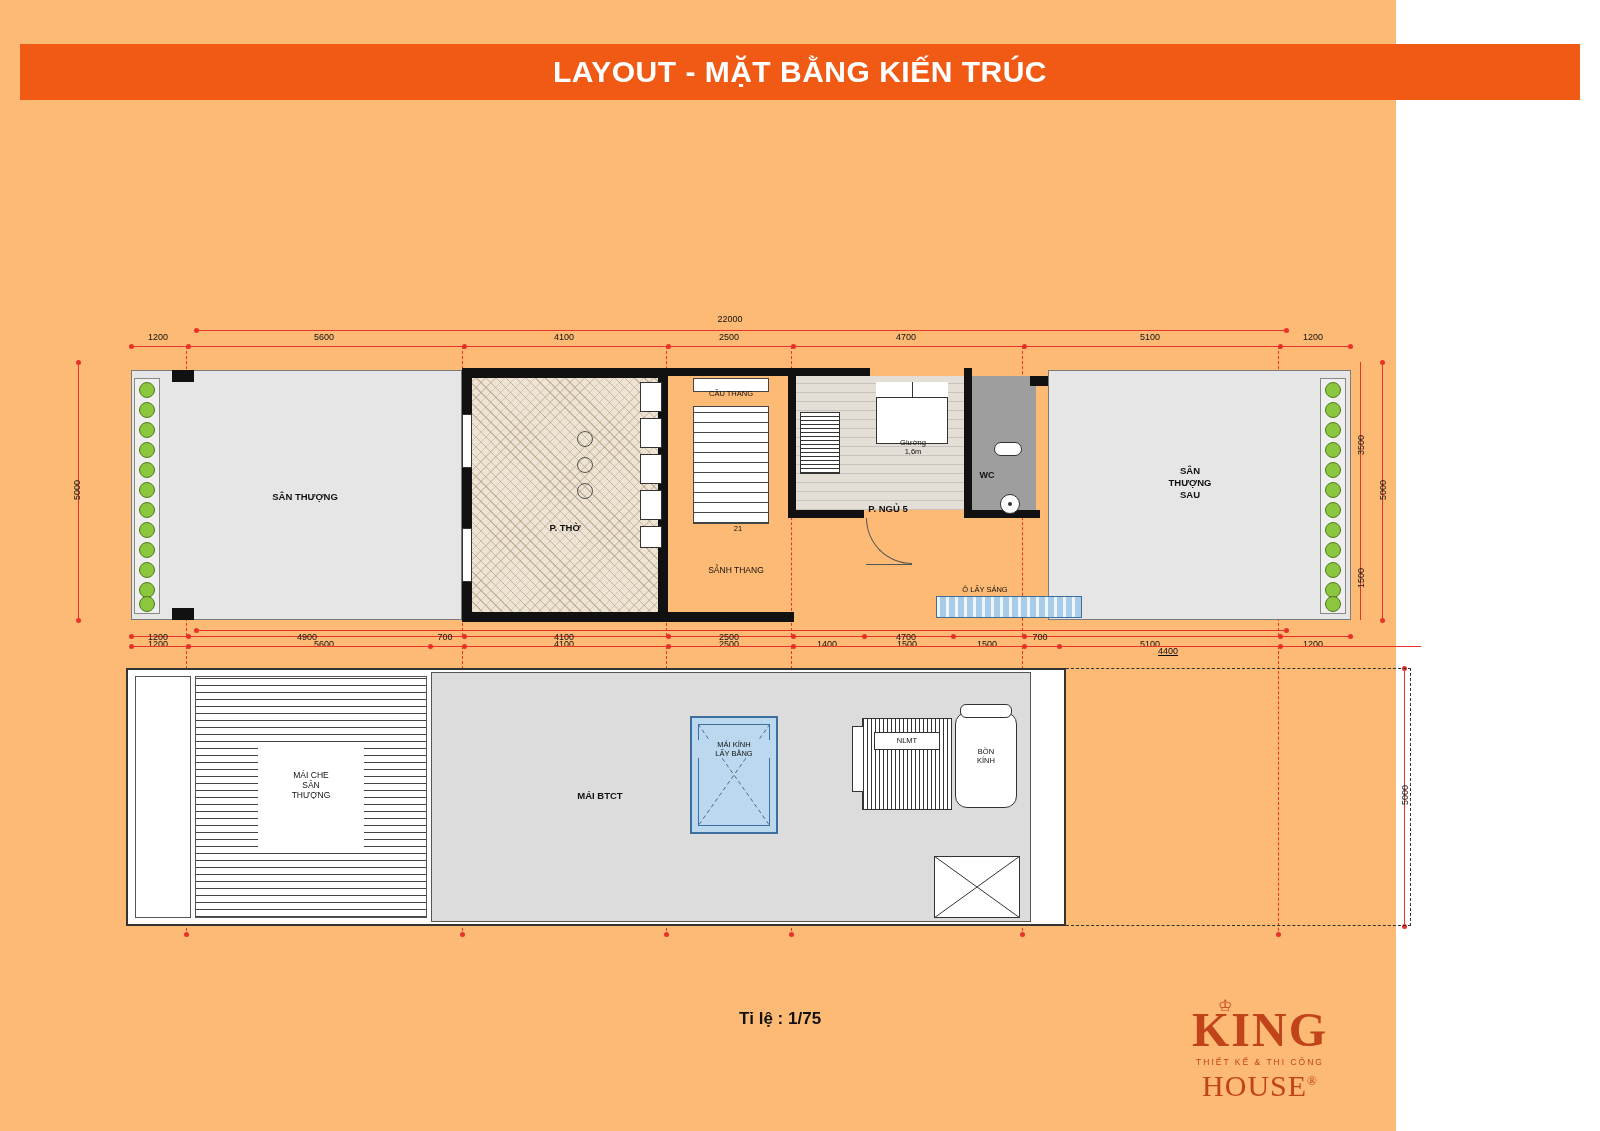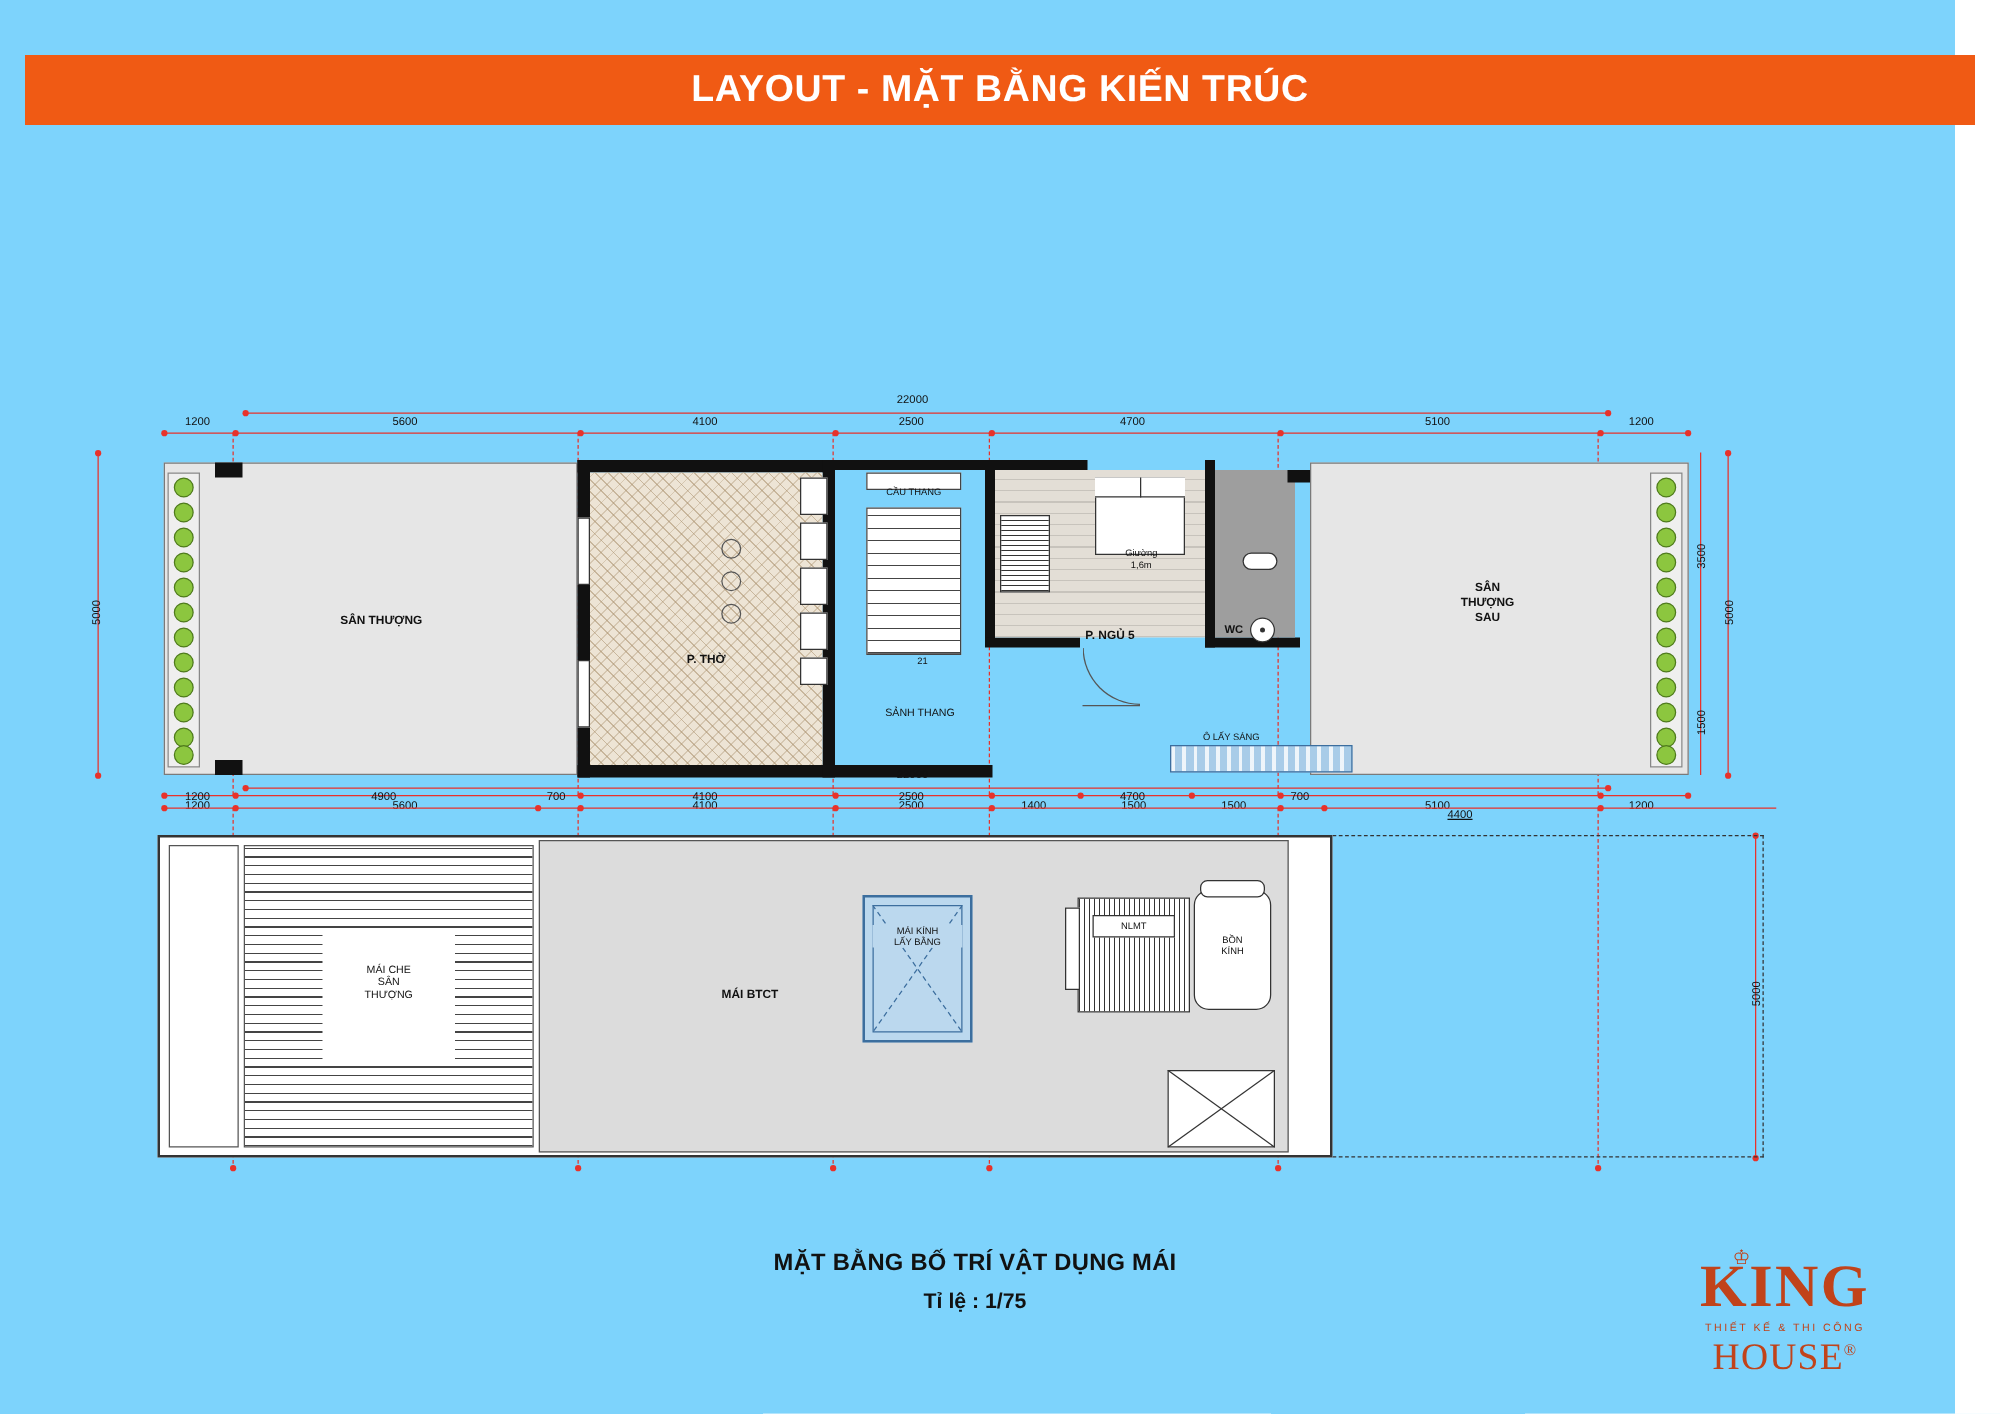--- a/index.html
+++ b/index.html
@@ -5,22 +5,22 @@
   * { box-sizing: border-box; }
   html, body {
     margin: 0; padding: 0;
     width: 1600px; height: 1131px;
     background: #ffffff;
     font-family: "Liberation Sans", sans-serif;
     overflow: hidden;
   }
   #page {
     position: relative;
-    width: 1564px; height: 1131px;
-    background: #7dd3fc;
+    width: 1396px; height: 1131px;
+    background: #fdba74;
   }
   
   .banner {
     position: absolute;
     left: 20px; top: 44px;
     width: 1560px; height: 56px;
     background: #F05A14;
     display: flex; align-items: center; justify-content: center;
   }
   .banner-title {
@@ -242,21 +242,21 @@
 1,6m</div>
 
     <div class="hatch-vlines" style="position:absolute; left:800px; top:262px; width:40px; height:62px; border:1px solid #333; background-image:repeating-linear-gradient(0deg,#333 0 1px,transparent 1px 4px);"></div>
 
     <div style="position:absolute; left:866px; top:368px; width:46px; height:46px; border-left:1px solid #555; border-bottom:1px solid #555; border-radius:0 0 0 46px;"></div>
     <div style="position:absolute; left:866px; top:414px; width:46px; height:1px; background:#555;"></div>
 
     <div class="wall" style="left:964px; top:218px; width:8px; height:150px;"></div>
     <div class="wall" style="left:964px; top:360px; width:76px; height:8px;"></div>
     <div class="hatch-dark" style="position:absolute; left:972px; top:226px; width:64px; height:134px;"></div>
-    <div class="roomlabel" style="left:962px; top:320px; width:50px; font-size:9px;margin-top:28px;">WC</div>
+    <div class="roomlabel" style="left:962px; top:320px; width:50px; font-size:9px;">WC</div>
     <div style="position:absolute; left:994px; top:292px; width:28px; height:14px; background:#fff; border:1px solid #333; border-radius:7px;"></div>
     <div style="position:absolute; left:1000px; top:344px; width:20px; height:20px; background:#fff; border:1px solid #333; border-radius:50%;"></div>
     <div style="position:absolute; left:1008px; top:352px; width:4px; height:4px; background:#333; border-radius:50%;"></div>
     <div class="wall" style="left:1030px; top:226px; width:18px; height:10px;"></div>
 
     <div class="hatch-lightgrey" style="position:absolute; left:1048px; top:220px; width:303px; height:250px; border:1px solid #7a7a7a;"></div>
     <div class="roomlabel" style="left:1135px; top:315px; width:110px;">SÂN
 THƯỢNG
 SAU</div>
     <div style="position:absolute; left:1320px; top:228px; width:26px; height:236px; background:#EFEFEF; border:1px solid #888;"></div>
@@ -384,21 +384,20 @@
 
     <div class="dimdot" style="left:184px; top:332px;"></div>
     <div class="dimdot" style="left:460px; top:332px;"></div>
     <div class="dimdot" style="left:664px; top:332px;"></div>
     <div class="dimdot" style="left:789px; top:332px;"></div>
     <div class="dimdot" style="left:1020px; top:332px;"></div>
     <div class="dimdot" style="left:1276px; top:332px;"></div>
   </div>
 
   <div class="caption" style="left:400px; top:1000px; width:760px;">
-    <div class="c1">MẶT BẰNG BỐ TRÍ VẬT DỤNG MÁI</div>
     <div class="c2">Tỉ lệ : 1/75</div>
   </div>
 
   <div class="logo">
     <div style="position:relative;">
       <div class="logo-crown">♔</div>
       <div class="logo-king">KING</div>
     </div>
     <div class="logo-sub">THIẾT KẾ &amp; THI CÔNG</div>
     <div class="logo-house">

